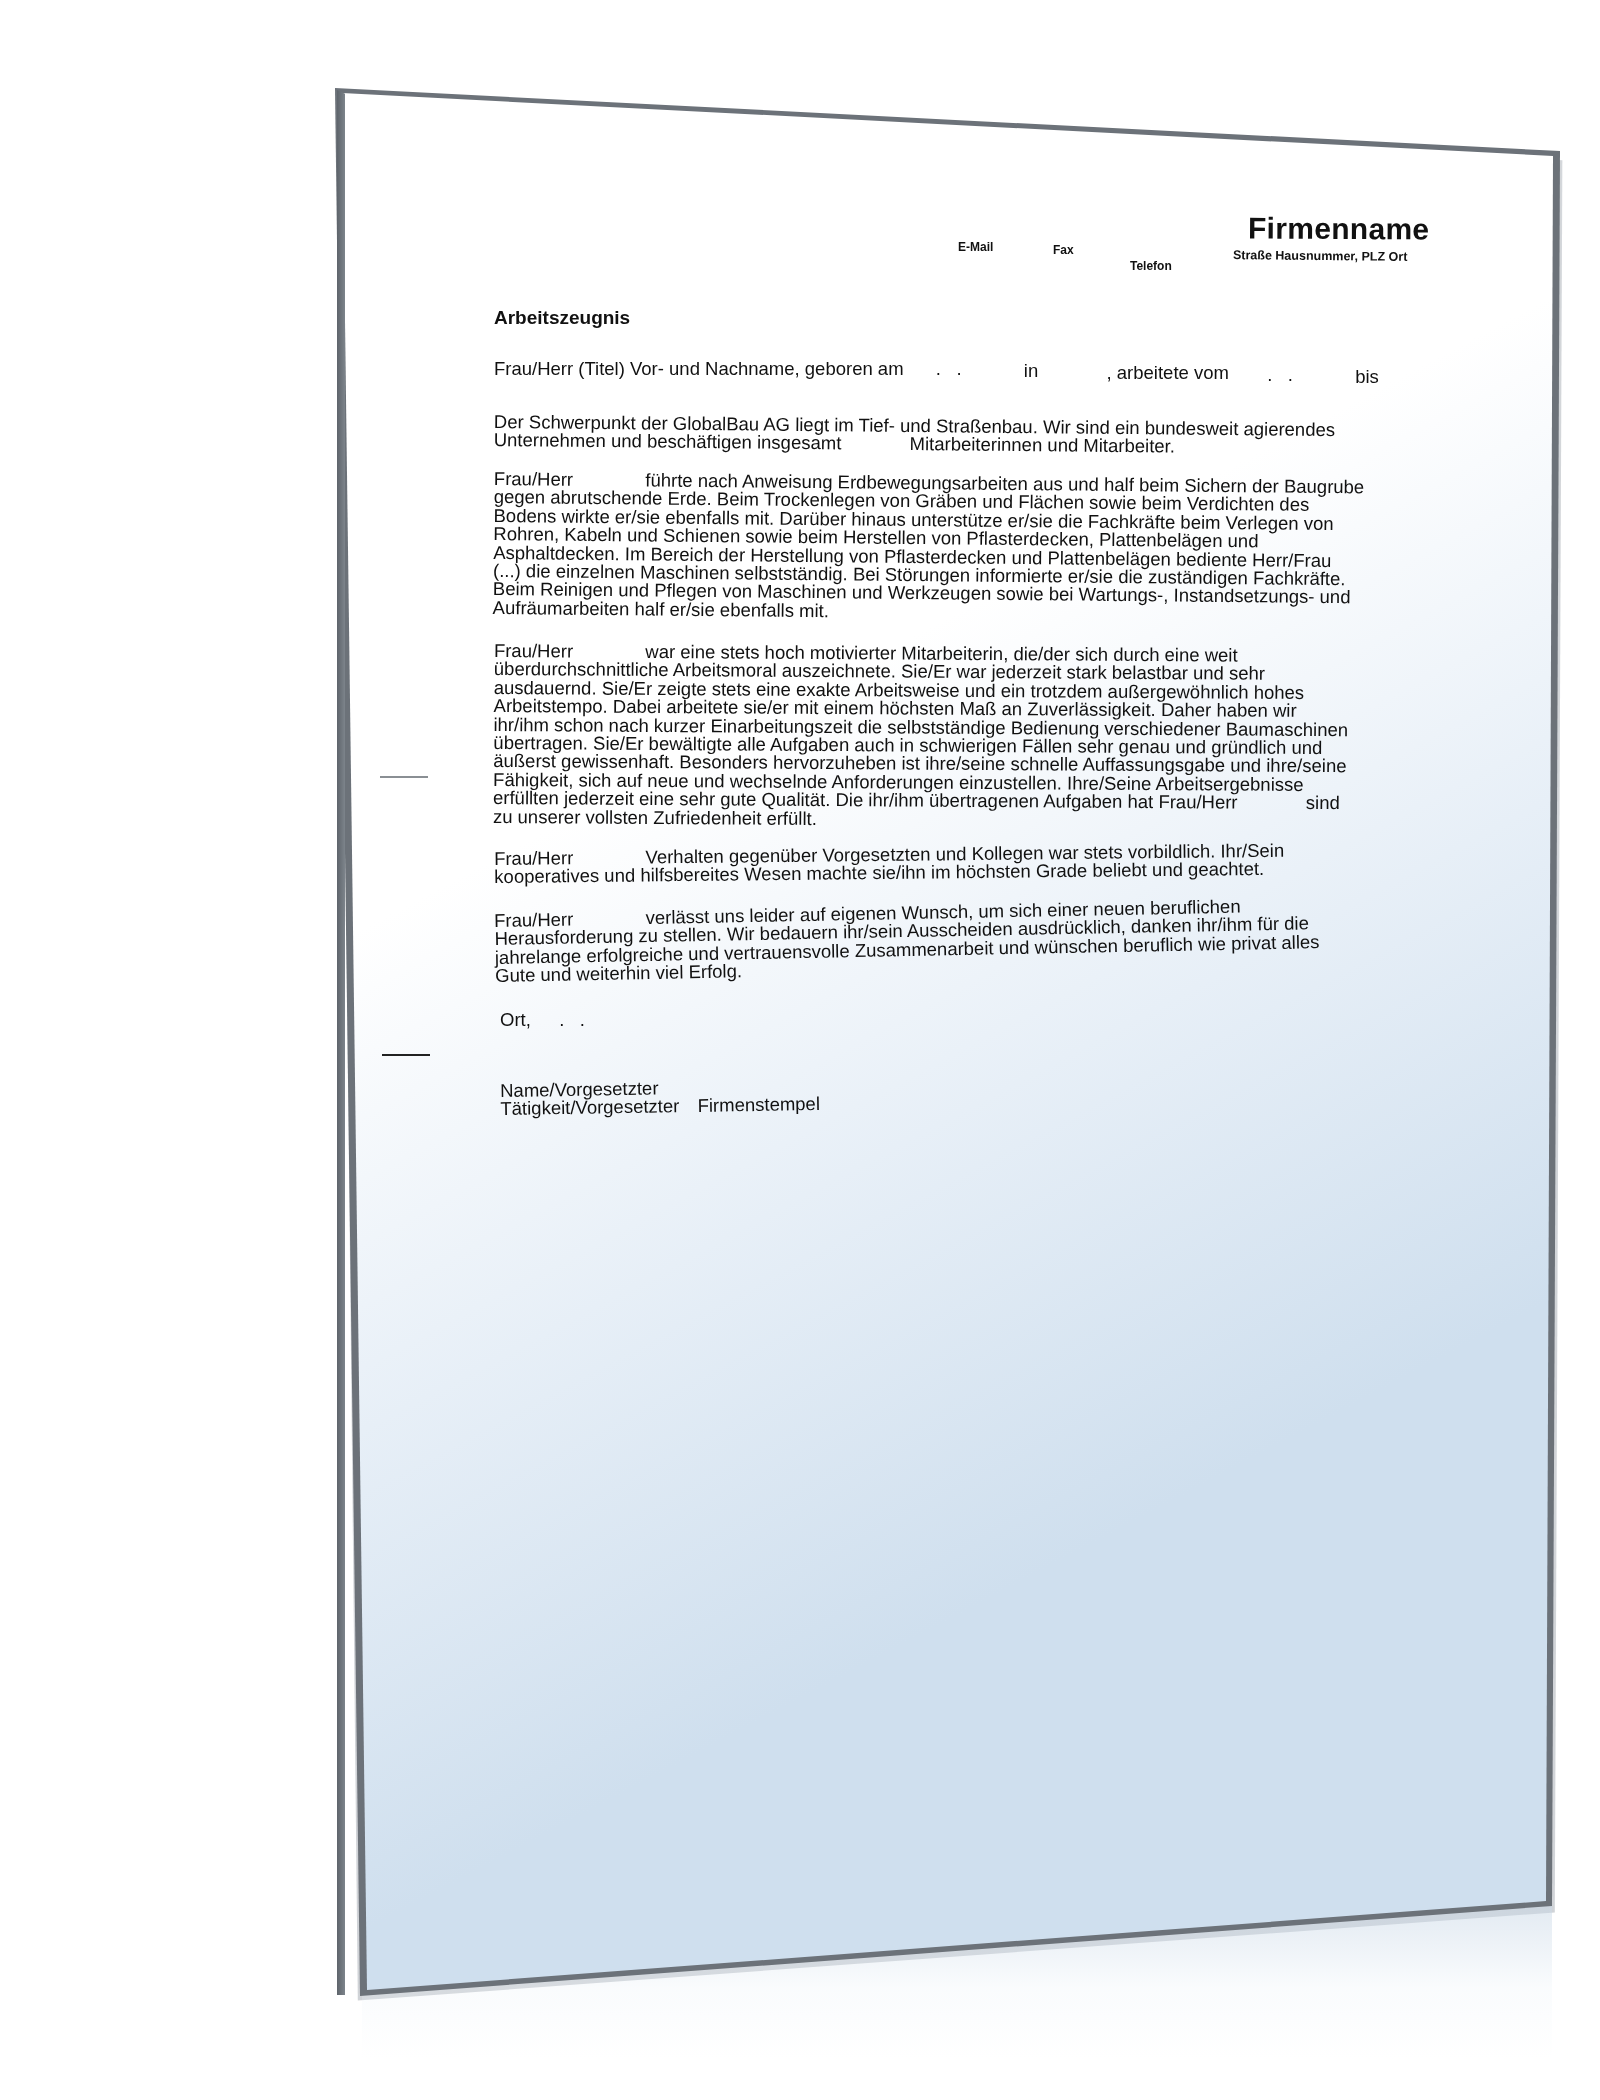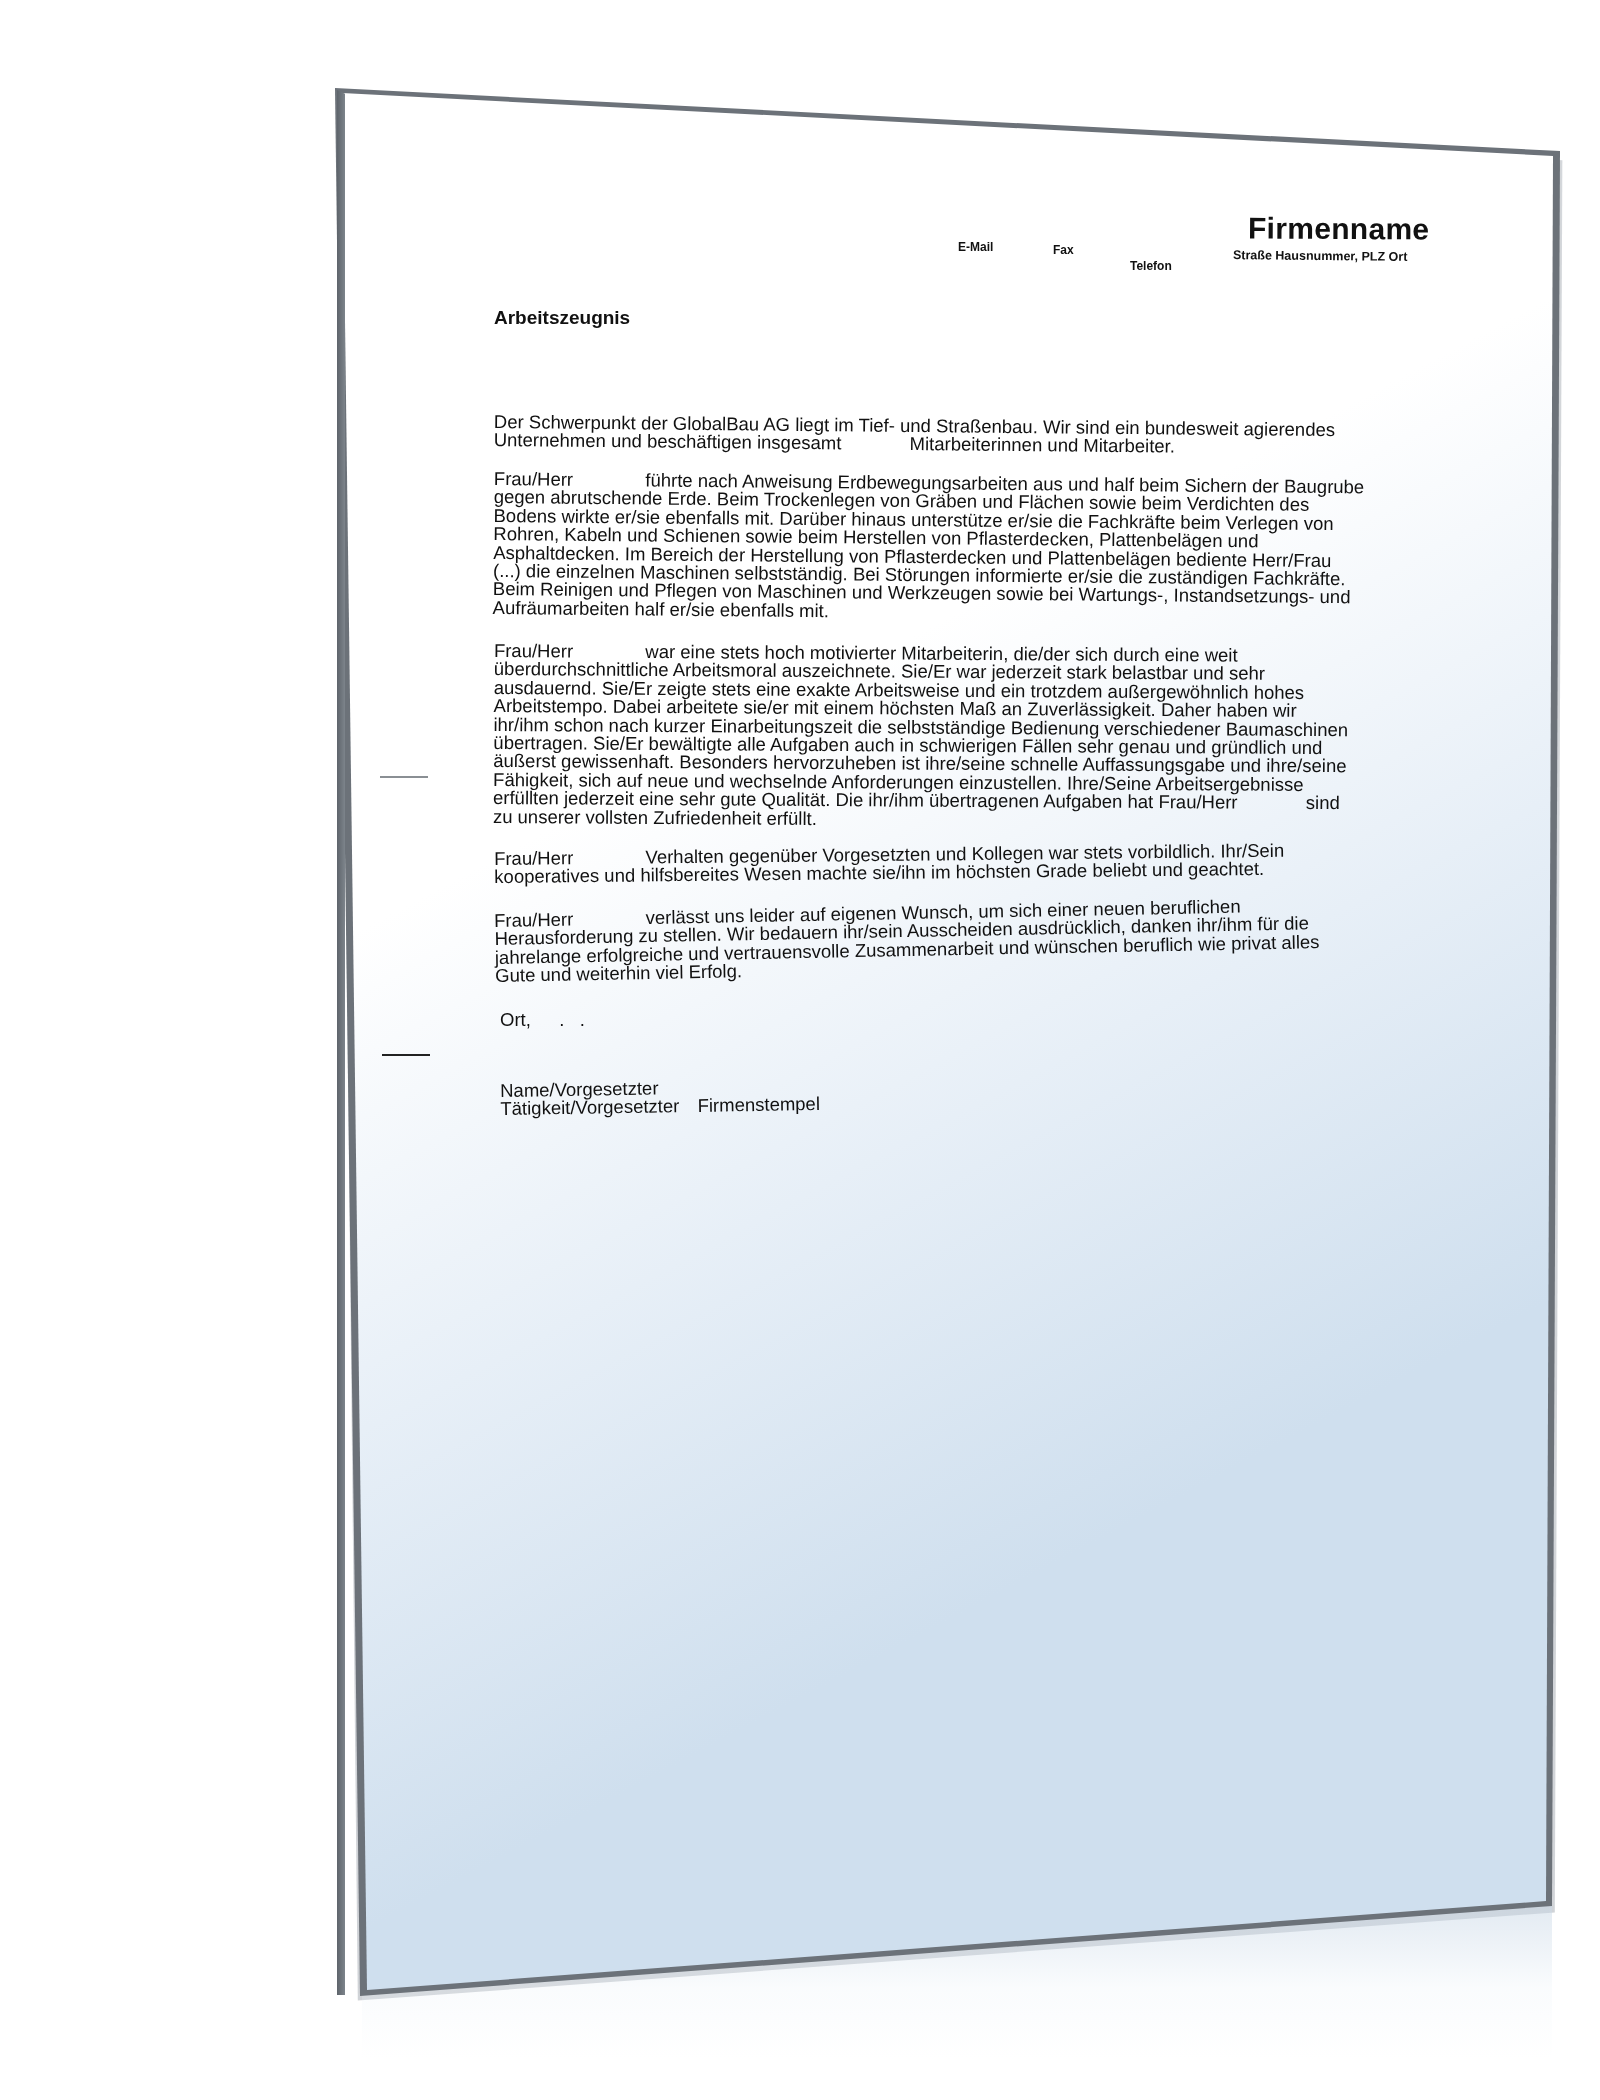--- a/index.html
+++ b/index.html
@@ -66,20 +66,33 @@
 
     <div class="abs firm-name">Firmenname</div>
     <div class="abs contact" style="left:958px; top:240px;">E-Mail</div>
     <div class="abs contact" style="left:1053px; top:243px;">Fax</div>
     <div class="abs contact" style="left:1130px; top:246px;margin-top:13px;">Telefon</div>
     <div class="abs contact" style="left:1233px; top:249px; font-size:12.5px; transform:rotate(0.6deg);">Straße Hausnummer, PLZ Ort</div>
 
     <div class="abs doc-title">Arbeitszeugnis</div>
 
     <div class="para" style="top:360px;">
+      <div class="line">
+        <span>Frau/Herr (Titel) Vor- und Nachname, geboren am</span>
+        <span class="gap" style="width:22px"></span>
+        <span style="white-space:pre;">.   .</span>
+        <span class="gap" style="width:52px"></span>
+        <span style="position:relative; top:2px;">in</span>
+        <span class="gap" style="width:58px"></span>
+        <span style="position:relative; top:4px;">, arbeitete vom</span>
+        <span class="gap" style="width:28px"></span>
+        <span style="white-space:pre; position:relative; top:6px;">.   .</span>
+        <span class="gap" style="width:52px"></span>
+        <span style="position:relative; top:8px;">bis</span>
+      </div>
     </div>
 
     <div class="para" style="top:413px; transform:rotate(0.55deg);">
       <div class="line">Der Schwerpunkt der GlobalBau AG liegt im Tief- und Straßenbau. Wir  sind ein bundesweit agierendes</div>
       <div class="line">
         <span>Unternehmen und beschäftigen insgesamt</span>
         <span class="gap" style="width:58px"></span>
         <span>Mitarbeiterinnen und Mitarbeiter.</span>
       </div>
     </div>

